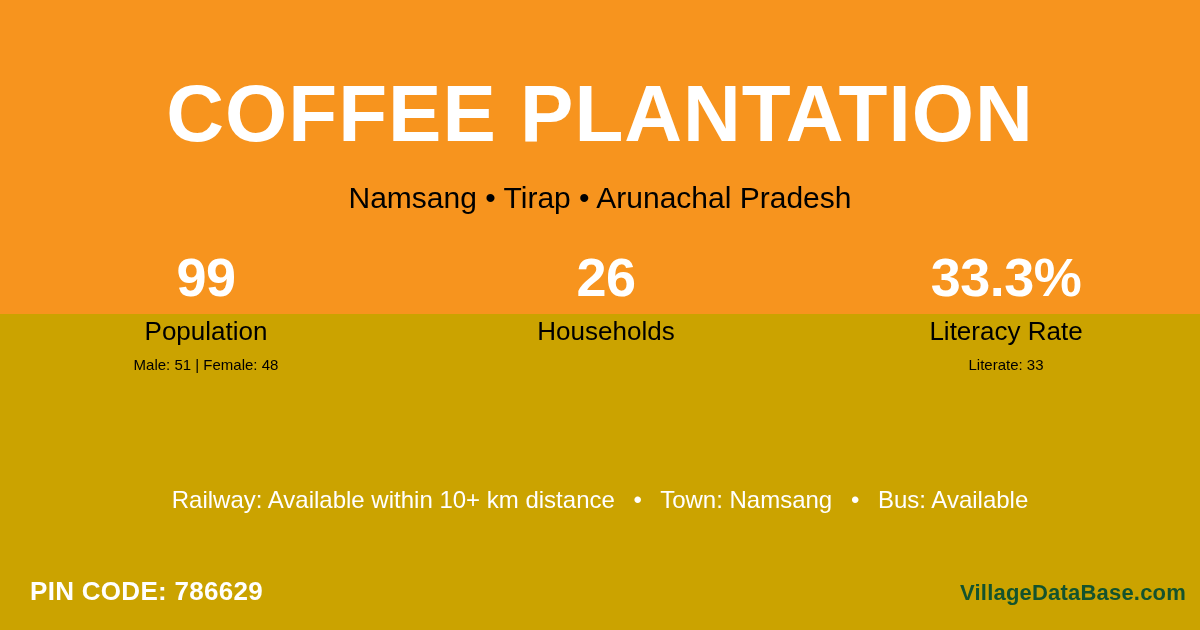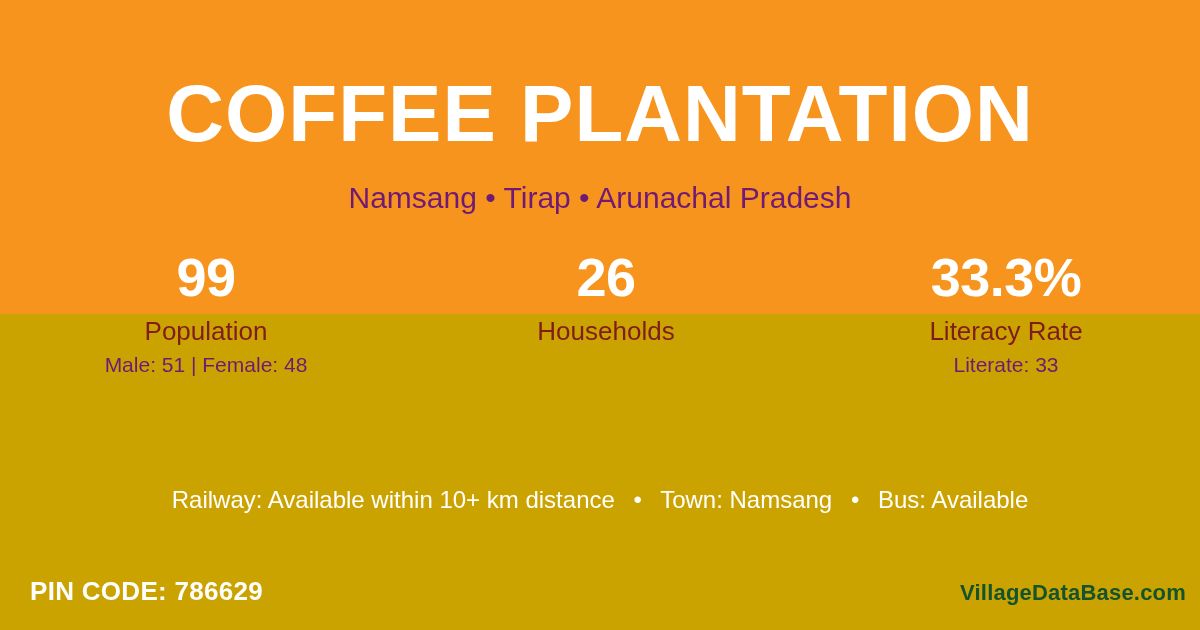--- a/index.html
+++ b/index.html
@@ -63,21 +63,21 @@
     white-space: nowrap;
   }
   .subtitle {
     position: absolute;
     left: 0;
     top: 180px;
     width: 1200px;
     font-size: 30px;
     font-weight: normal;
     line-height: 1.2;
-    color: #701a75;
+    color: #000000;
     white-space: nowrap;
   }
 
   
   .stats {
     position: absolute;
     left: 0;
     top: 246px;
     width: 1200px;
     display: flex;
@@ -93,28 +93,28 @@
     font-weight: bold;
     line-height: 62px;
     color: #ffffff;
     letter-spacing: -0.5px;
   }
   .stat-label {
     margin-top: 8px;
     font-size: 26px;
     font-weight: normal;
     line-height: 30px;
-    color: #7f1d1d;
+    color: #000000;
   }
   .stat-detail {
     margin-top: 9px;
-    font-size: 21px;
+    font-size: 15px;
     font-weight: normal;
     line-height: 20px;
-    color: #701a75;
+    color: #000000;
   }
   .stat-detail.empty {
     visibility: hidden;
   }
 
   
   .amenities {
     position: absolute;
     left: 0;
     top: 485px;

